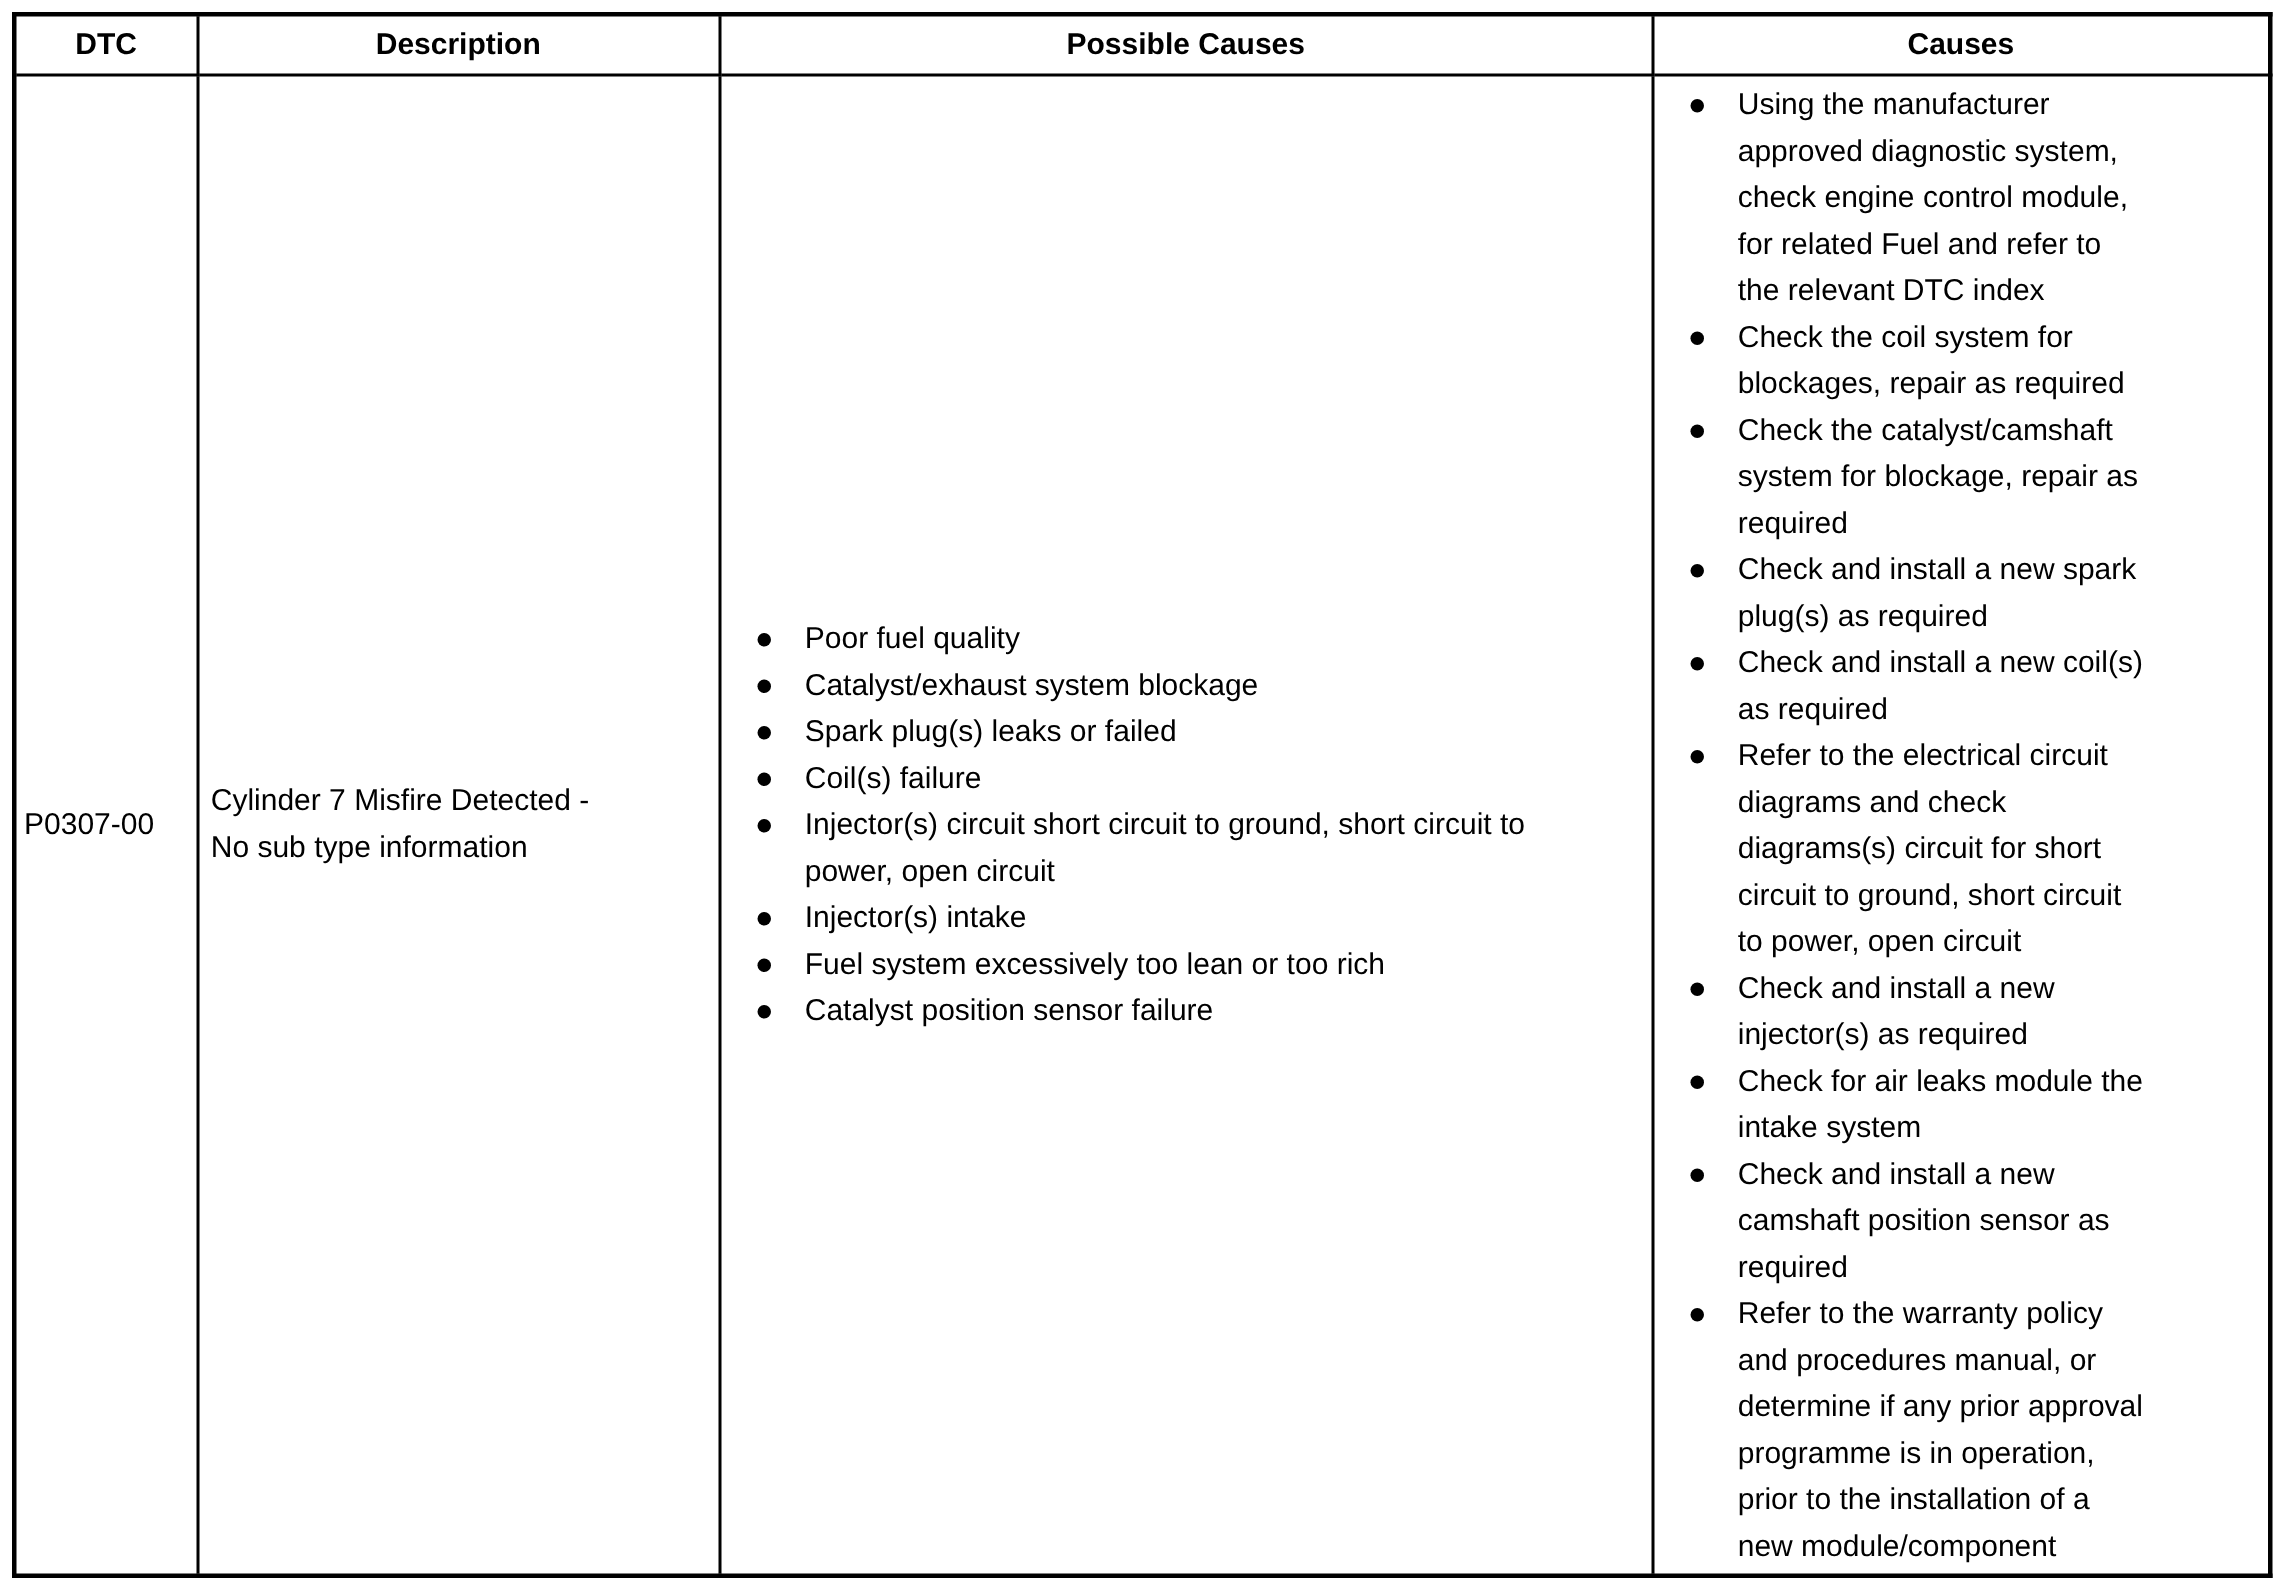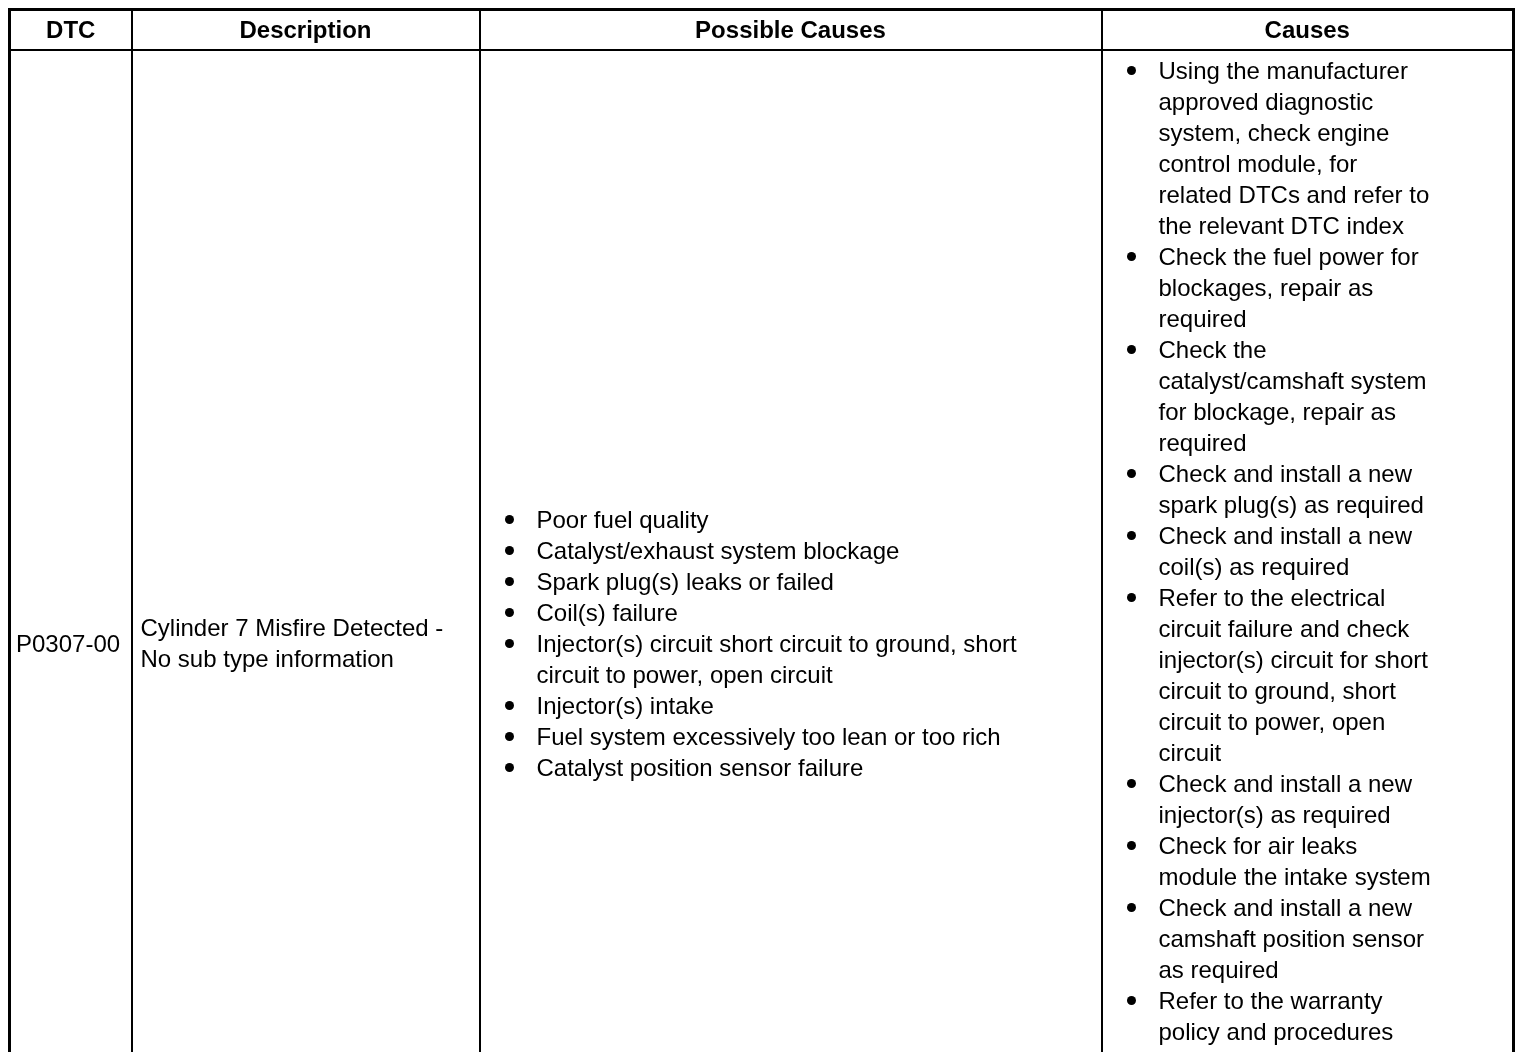--- a/index.html
+++ b/index.html
@@ -20,21 +20,21 @@
     width: 1504px;
     margin: 8px;
     border: 3px solid #000;
   }
   col.c1 { width: 122px; }
   col.c2 { width: 348px; }
   col.c3 { width: 622px; }
   col.c4 { width: 412px; }
   th, td {
     border: 2px solid #000;
-    font-size: 24px;
+    font-size: 20px;
   }
   th {
     font-weight: bold;
     height: 34px;
     text-align: center;
     vertical-align: middle;
     padding: 2px;
   }
   td {
     line-height: 31px;
@@ -105,26 +105,26 @@
             <li>Spark plug(s) leaks or failed</li>
             <li>Coil(s) failure</li>
             <li>Injector(s) circuit short circuit to ground, short circuit to power, open circuit</li>
             <li>Injector(s) intake</li>
             <li>Fuel system excessively too lean or too rich</li>
             <li>Catalyst position sensor failure</li>
           </ul>
       </td>
       <td class="cell-action">
         <ul>
-            <li>Using the manufacturer approved diagnostic system, check engine control module, for related DTCs and refer to the relevant DTC index</li>
-            <li>Check the fuel power for blockages, repair as required</li>
+            <li>Using the manufacturer approved diagnostic system, check engine control module, for related Fuel and refer to the relevant DTC index</li>
+            <li>Check the coil system for blockages, repair as required</li>
             <li>Check the catalyst/camshaft system for blockage, repair as required</li>
             <li>Check and install a new spark plug(s) as required</li>
             <li>Check and install a new coil(s) as required</li>
-            <li>Refer to the electrical circuit failure and check injector(s) circuit for short circuit to ground, short circuit to power, open circuit</li>
+            <li>Refer to the electrical circuit diagrams and check diagrams(s) circuit for short circuit to ground, short circuit to power, open circuit</li>
             <li>Check and install a new injector(s) as required</li>
             <li>Check for air leaks module the intake system</li>
             <li>Check and install a new camshaft position sensor as required</li>
             <li>Refer to the warranty policy and procedures manual, or determine if any prior approval programme is in operation, prior to the installation of a new module/component</li>
           </ul>
       </td>
     </tr>
   </tbody>
 </table>
 

